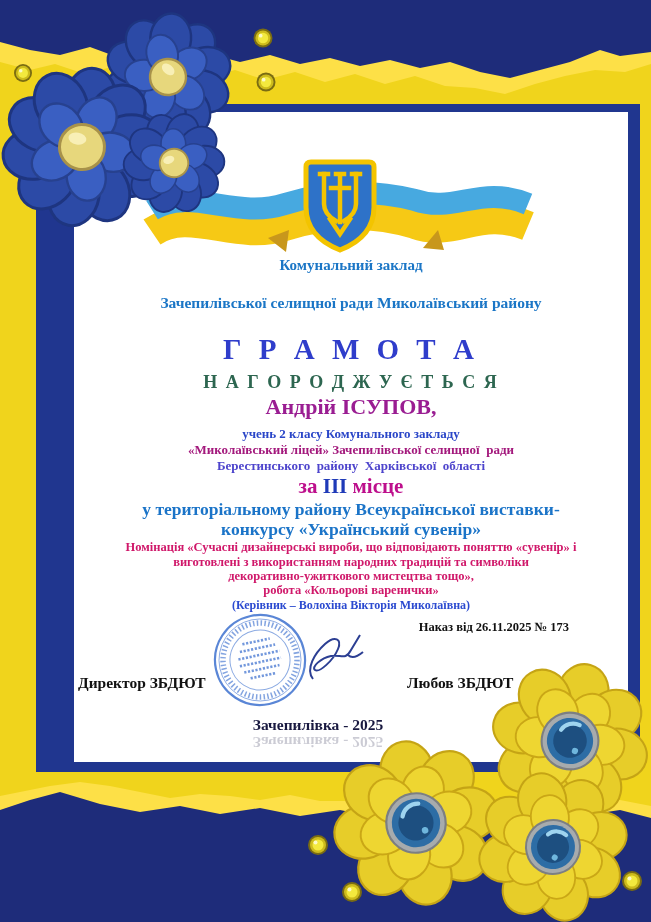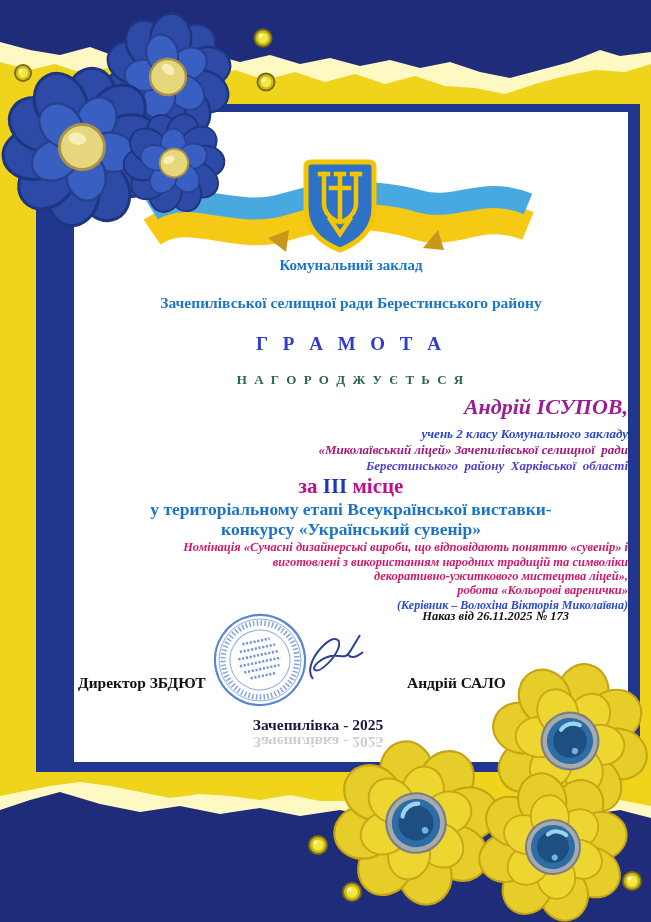--- a/index.html
+++ b/index.html
@@ -1,36 +1,36 @@
 <!DOCTYPE html>
 <html><head>
 <meta charset="utf-8">
 <style>
   html,body{margin:0;padding:0;background:#ffffff;}
   #page{position:relative;width:651px;height:922px;overflow:hidden;
-        font-family:"Liberation Serif","DejaVu Serif",serif;background:#fef9c3;}
+        font-family:"Liberation Serif","DejaVu Serif",serif;background:#fde047;}
   svg{position:absolute;left:0;top:0;pointer-events:none;}
   .t{position:absolute;left:74px;width:554px;text-align:center;font-weight:bold;
      white-space:pre;line-height:1.1;}
-  .it{font-style:italic;text-align:right;}
+  .it{}
   .c-org{color:#1b76c6;}
-  .c-title{color:#2f3dcb;letter-spacing:5px;font-size:19px;}
-  .c-award{color:#2d6650;letter-spacing:2px;font-size:13px;}
+  .c-title{color:#2f3dcb;letter-spacing:5px;font-size:29px;}
+  .c-award{color:#2d6650;letter-spacing:2px;font-size:18px;}
   .c-name{color:#9a1d92;font-size:22px;}
   .c-desc1{color:#2a46c8;font-size:13px;}
   .c-desc2{color:#a3187c;font-size:13px;}
   .c-desc3{color:#4d44cc;font-size:13px;}
   .c-place{font-size:21px;}
   .mag{color:#bd0f8c;} .rom{color:#1f3ab8;}
   .c-contest{color:#1b74c8;font-size:17.5px;}
   .c-nom{color:#d0186a;font-size:12.5px;}
   .c-sup{color:#2b4ad0;font-size:12px;}
   .c-black{color:#111111;}
   .fs15{font-size:15px;} .fs155{font-size:15.5px;}
-  .order{left:auto;right:82px;width:auto;font-size:12.5px;}
+  .order{left:auto;right:82px;width:auto;font-size:12.5px;margin-top:11px;}
   .sign-block{left:auto;width:auto;margin-top:28px;}
   .footer{left:64px;width:508px;color:#191940;font-size:15.5px;}
   .footer-reflect{left:64px;width:508px;color:#191940;font-size:15.5px;
       transform:scaleY(-1);opacity:0.22;}
 </style>
 </head>
 <body>
 
 <div id="page">
 
@@ -71,45 +71,45 @@
         <path d="M331,188 h18"></path>
         <path d="M324,174 v30 c0,8 5,13 12,17"></path>
         <path d="M356,174 v30 c0,8 -5,13 -12,17"></path>
         <path d="M330,219 l10,15 l10,-15"></path>
         <path d="M320,174 h8 M352,174 h8 M336,174 h8"></path>
       </g>
     </g>
   </svg>
 
   <div class="t c-org fs15" style="top:257px">Комунальний заклад</div>
-  <div class="t c-org fs155" style="top:294px">Зачепилівської селищної ради Берестинського району</div>
+  <div class="t c-org fs155" style="top:294px">Зачепилівської селищної ради Миколаївський району</div>
 
   <div class="t c-title" style="top:334px">Г Р А М О Т А</div>
   <div class="t c-award" style="top:373px">Н А Г О Р О Д Ж У Є Т Ь С Я</div>
 
   <div class="t c-name it" style="top:395px">Андрій ІСУПОВ,</div>
   <div class="t c-desc1 it" style="top:427px">учень 2 класу Комунального закладу</div>
   <div class="t c-desc2 it" style="top:443px">«Миколаївський ліцей» Зачепилівської селищної  ради</div>
   <div class="t c-desc3 it" style="top:459px">Берестинського  району  Харківської  області</div>
 
   <div class="t c-place" style="top:475px"><span class="mag">за </span><span class="rom">ІІІ</span><span class="mag"> місце</span></div>
 
-  <div class="t c-contest" style="top:500px">у територіальному етапі Всеукраїнської виставки-</div>
+  <div class="t c-contest" style="top:500px">у територіальному району Всеукраїнської виставки-</div>
   <div class="t c-contest" style="top:520px">конкурсу «Український сувенір»</div>
 
   <div class="t c-nom it" style="top:556px">виготовлені з використанням народних традицій та символіки</div>
   <div class="t c-nom it" style="top:541px">Номінація «Сучасні дизайнерські вироби, що відповідають поняттю «сувенір» і</div>
-  <div class="t c-nom it" style="top:570px">декоративно-ужиткового мистецтва ліцей»,</div>
+  <div class="t c-nom it" style="top:570px">декоративно-ужиткового мистецтва тощо»,</div>
   <div class="t c-nom it" style="top:584px">робота «Кольорові варенички»</div>
   <div class="t c-sup it" style="top:599px">(Керівник – Волохіна Вікторія Миколаївна)</div>
 
   <div class="t c-black it order" style="top:610px">Наказ від 26.11.2025 № 173</div>
 
   <div class="t c-black fs155 sign-block" style="left:78px;top:646px">Директор ЗБДЮТ</div>
-  <div class="t c-black fs155 sign-block" style="left:407px;top:646px">Андрій САЛО</div>
+  <div class="t c-black fs155 sign-block" style="left:407px;top:646px">Любов ЗБДЮТ</div>
 
   <div class="t footer" style="top:716px">Зачепилівка - 2025</div>
   <div class="t footer-reflect" style="top:734px">Зачепилівка - 2025</div>
 
   <svg width="651" height="922" viewBox="0 0 651 922">
     <defs>
       <g id="blueflower">
         <g fill="#2c4aa6" stroke="#1e3580" stroke-width="2">
           <ellipse cx="0" cy="-32" rx="17" ry="21"></ellipse>
           <ellipse cx="0" cy="-32" rx="17" ry="21" transform="rotate(36)"></ellipse>

